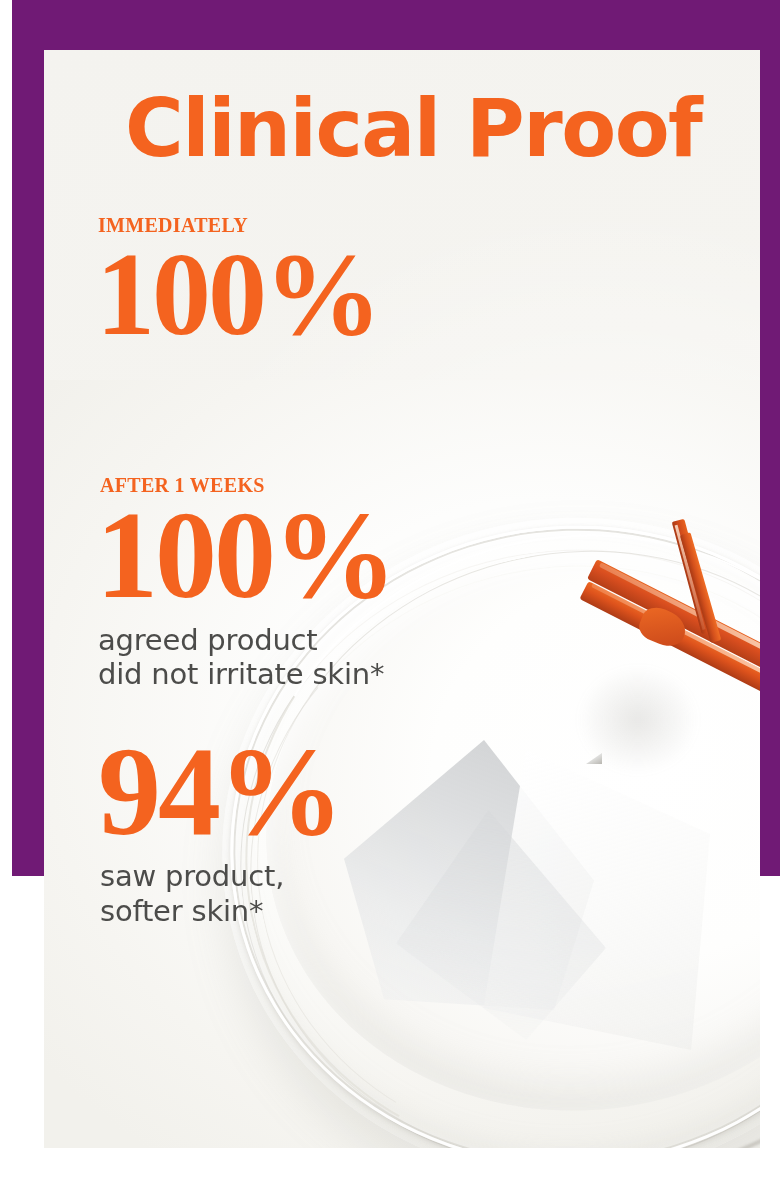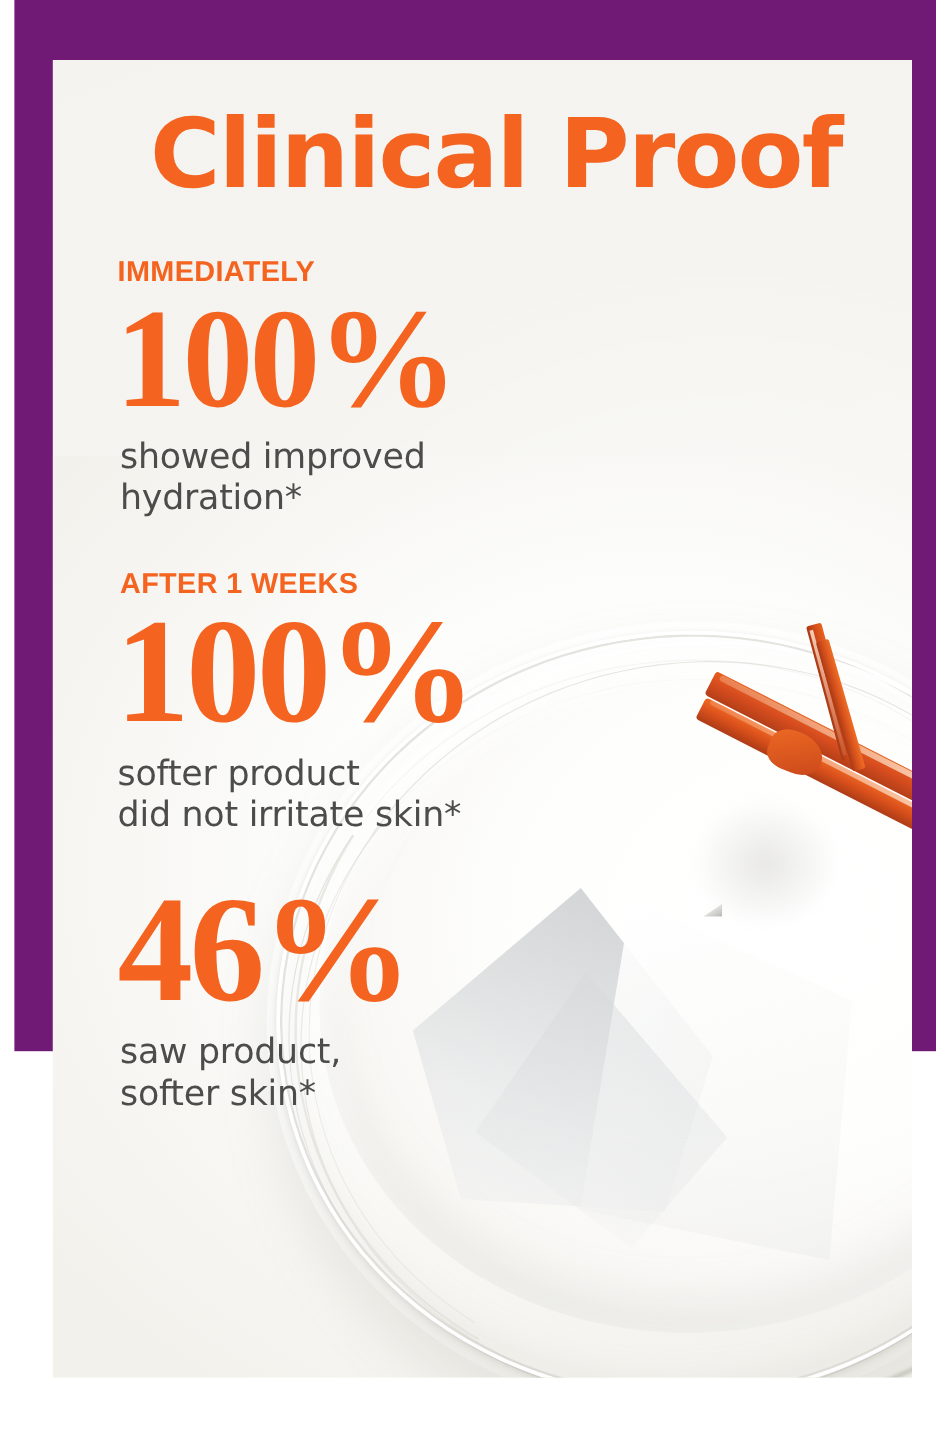--- a/index.html
+++ b/index.html
@@ -279,22 +279,22 @@
     line-height:1;
     white-space:nowrap;
   }
 
   .stat-block { position:absolute; left:54px; }
   .stat-block.b1 { top:165px; }
   .stat-block.b2 { top:425px; }
   .stat-block.b3 { top:680px; }
 
   .eyebrow {
-    font-family:Liberation Sans, sans-serif;
-    font-size:24px;
+    font-family:Liberation Serif, serif;
+    font-size:20px;
     font-weight:700;
     letter-spacing:0.3px;
     line-height:1;
     white-space:nowrap;
   }
   .stat-block.b2 .eyebrow { margin-left:2px; }
   .stat-block.b3 .eyebrow { margin-left:8px; }
 
   .bignum {
     font-family:Liberation Serif, serif;
@@ -362,32 +362,30 @@
 
     </div>
 
     <div id="copy">
 
       <div class="headline" style="color: rgb(244, 99, 31);">Clinical Proof</div>
 
       <div class="stat-block b1">
         <div class="eyebrow" style="color: rgb(244, 99, 31);">IMMEDIATELY</div>
         <div class="bignum" style="color: rgb(244, 99, 31);">100%</div>
-        <div class="subcopy" style="color: rgb(76, 76, 74);">showed improved
-hydration*</div>
       </div>
 
       <div class="stat-block b2">
         <div class="eyebrow" style="color: rgb(244, 99, 31);">AFTER 1 WEEKS</div>
         <div class="bignum" style="color: rgb(244, 99, 31);">100%</div>
-        <div class="subcopy" style="color: rgb(76, 76, 74);">softer product
+        <div class="subcopy" style="color: rgb(76, 76, 74);">agreed product
 did not irritate skin*</div>
       </div>
 
       <div class="stat-block b3">
-        <div class="bignum" style="color: rgb(244, 99, 31);">46%</div>
+        <div class="bignum" style="color: rgb(244, 99, 31);">94%</div>
         <div class="subcopy" style="color: rgb(76, 76, 74);">saw product,
 softer skin*</div>
       </div>
 
     </div>
   </div>
 </div>
 
 </body></html>

